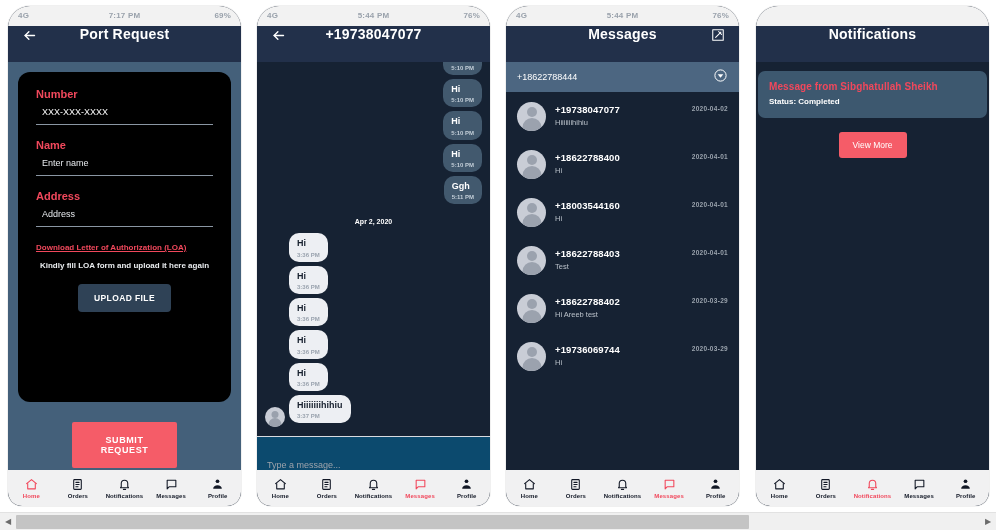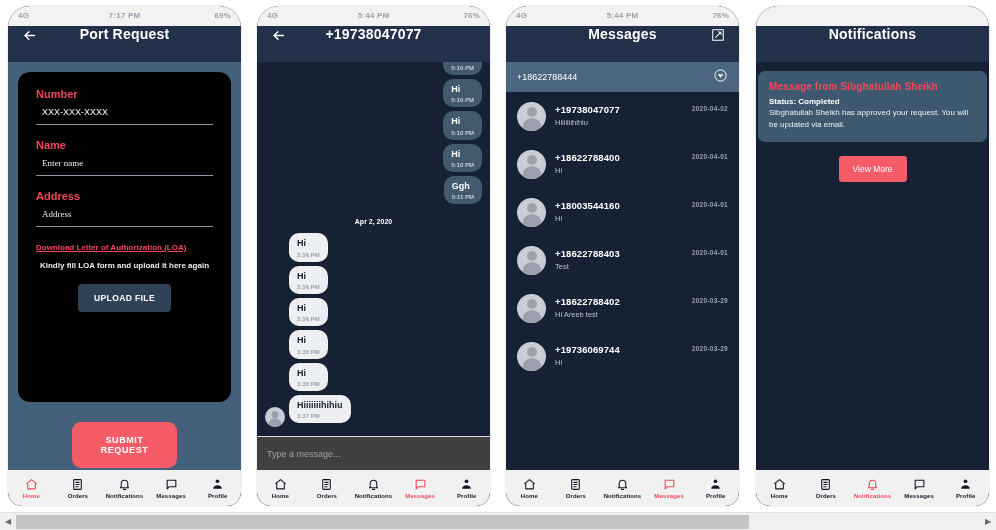--- a/index.html
+++ b/index.html
@@ -104,21 +104,21 @@
   .fgroup { margin-bottom: 14px; }
   .flabel {
     color: #f1485c; font-size: 11px; font-weight: bold;
     margin-bottom: 7px;
   }
   .finput {
     color: #ffffff; font-size: 9px;
     padding: 0 0 7px 6px;
     border-bottom: 1px solid #8a96a3;
   }
-  .finput.placeholder { color: #e6e9ed; font-family: Liberation Serif, serif; }
+  .finput.placeholder { color: #e6e9ed; }
   .loa-link {
     display: block; text-align: left;
     color: #f1485c; font-size: 8px; font-weight: bold;
     text-decoration: underline;
     margin-top: 16px;
   }
   .loa-note {
     text-align: center; color: #e9ecef;
     font-size: 8px; font-weight: bold;
     margin-top: 9px;
@@ -126,21 +126,21 @@
   .uploadbtn {
     display: block; margin: 14px auto 0;
     background: #2f4256; color: #ffffff;
     font-size: 8.5px; font-weight: bold; letter-spacing: .4px;
     padding: 9px 16px; border: none; border-radius: 4px;
   }
   .submitbtn {
     display: block; margin: 20px auto 0;
     background: #f55c68; color: #ffffff;
     font-size: 9px; font-weight: bold; letter-spacing: .6px;
-    padding: 13px 26px; border: none; border-radius: 9px;
+    padding: 13px 26px; border: none; border-radius: 2px;
     width: 105px;
   }
 
   
   #phone2 .screen { background: #162233; display: flex; flex-direction: column; }
   .chatbody { flex: 1; position: relative; padding: 0 8px; overflow: hidden; }
   .bubble {
     max-width: 64%;
     border-radius: 10px;
     padding: 5px 8px 4px;
@@ -171,22 +171,22 @@
     content:""; position:absolute; left:50%; top:20%;
     width:7px; height:7px; border-radius:50%;
     background:#9aa1ad; transform:translateX(-50%);
   }
   .avatar-sm::after {
     content:""; position:absolute; left:50%; top:55%;
     width:13px; height:11px; border-radius:7px 7px 0 0;
     background:#9aa1ad; transform:translateX(-50%);
   }
   .composer {
-    height: 34px; background: #404040;
-    display: flex; align-items: center;
+    height: 34px; background: #0c4a6e;
+    display: flex; align-items: flex-end;
     padding: 0 10px;
     border-top: 1px solid #d9dce1;
   }
   .composer .ph { color: #9da3ab; font-size: 9px; }
 
   
   #phone3 .screen { background: #162233; }
   .numberbar {
     height: 30px; background: #4c6681;
     display: flex; align-items: center; justify-content: space-between;
@@ -652,21 +652,20 @@
     <div class="appbar">
       <span class="backarrow"></span>
       <span class="title">Notifications</span>
       <span class="appbar-right"></span>
     </div>
 
     <div class="screen">
       <div class="notifcard">
         <div class="ntitle">Message from Sibghatullah Sheikh</div>
         <div class="nstatus">Status: Completed</div>
-        <div class="nbody">Sibghatullah Sheikh has approved your request. You will be updated via email.</div>
       </div>
       <button class="viewmore">View More</button>
     </div>
 
     <div class="bottomnav">
       <div class="navitem">
         <span>
             <svg width="13" height="13" viewBox="0 0 24 24" fill="none" stroke="currentColor" stroke-width="2" stroke-linecap="round" stroke-linejoin="round">
               <path d="M3 10.5L12 3l9 7.5"></path>
               <path d="M5 10v10h14V10"></path>

